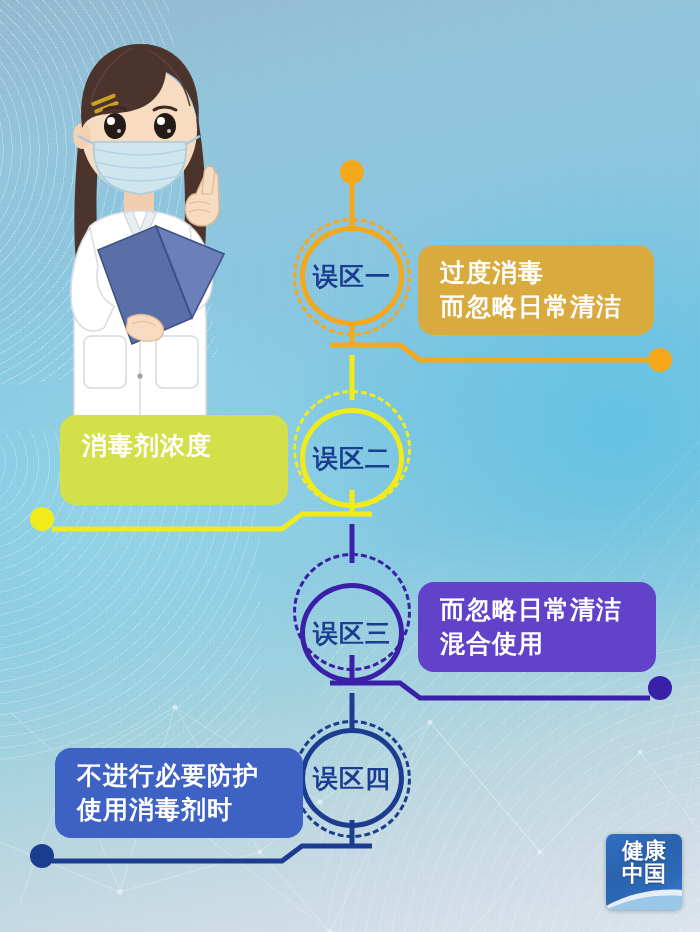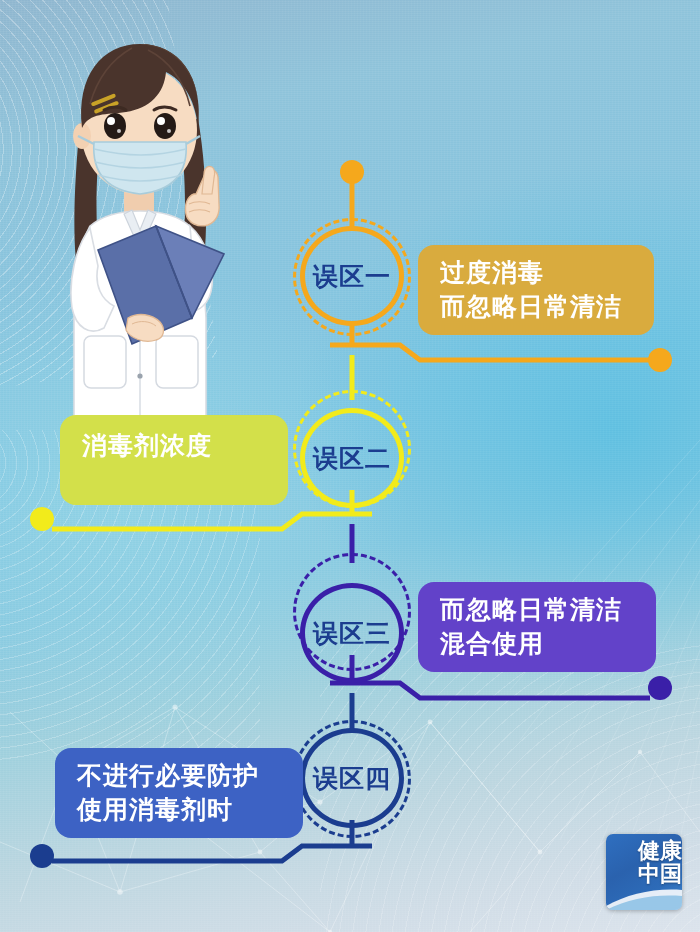--- a/index.html
+++ b/index.html
@@ -67,21 +67,21 @@
   .conn{position:absolute;pointer-events:none;}
 
   
   .logo{
     position:absolute;right:18px;bottom:22px;width:76px;height:76px;border-radius:7px;
     background:linear-gradient(150deg,#2f6fc0 0%,#2a62ae 40%,#2d6bb8 70%,#3f86cf 100%);
     overflow:hidden;box-shadow:0 1px 4px rgba(0,0,0,.28);
   }
   .logo .swish{position:absolute;left:0;bottom:0;width:76px;height:30px;}
   .logo .ltext{
-    position:absolute;left:0;right:0;top:6px;color:#fff;text-align:right;
+    position:absolute;left:0;right:0;top:6px;color:#fff;text-align:center;
     font-family:"DejaVu Sans","Liberation Sans",sans-serif;font-weight:700;
     font-size:22px;line-height:1.04;letter-spacing:0px;text-shadow:0 1px 2px rgba(0,0,0,.30);
   }
 </style>
 </head>
 <body>
 
 <div id="poster">
 
   <div class="wave-tl"></div>

